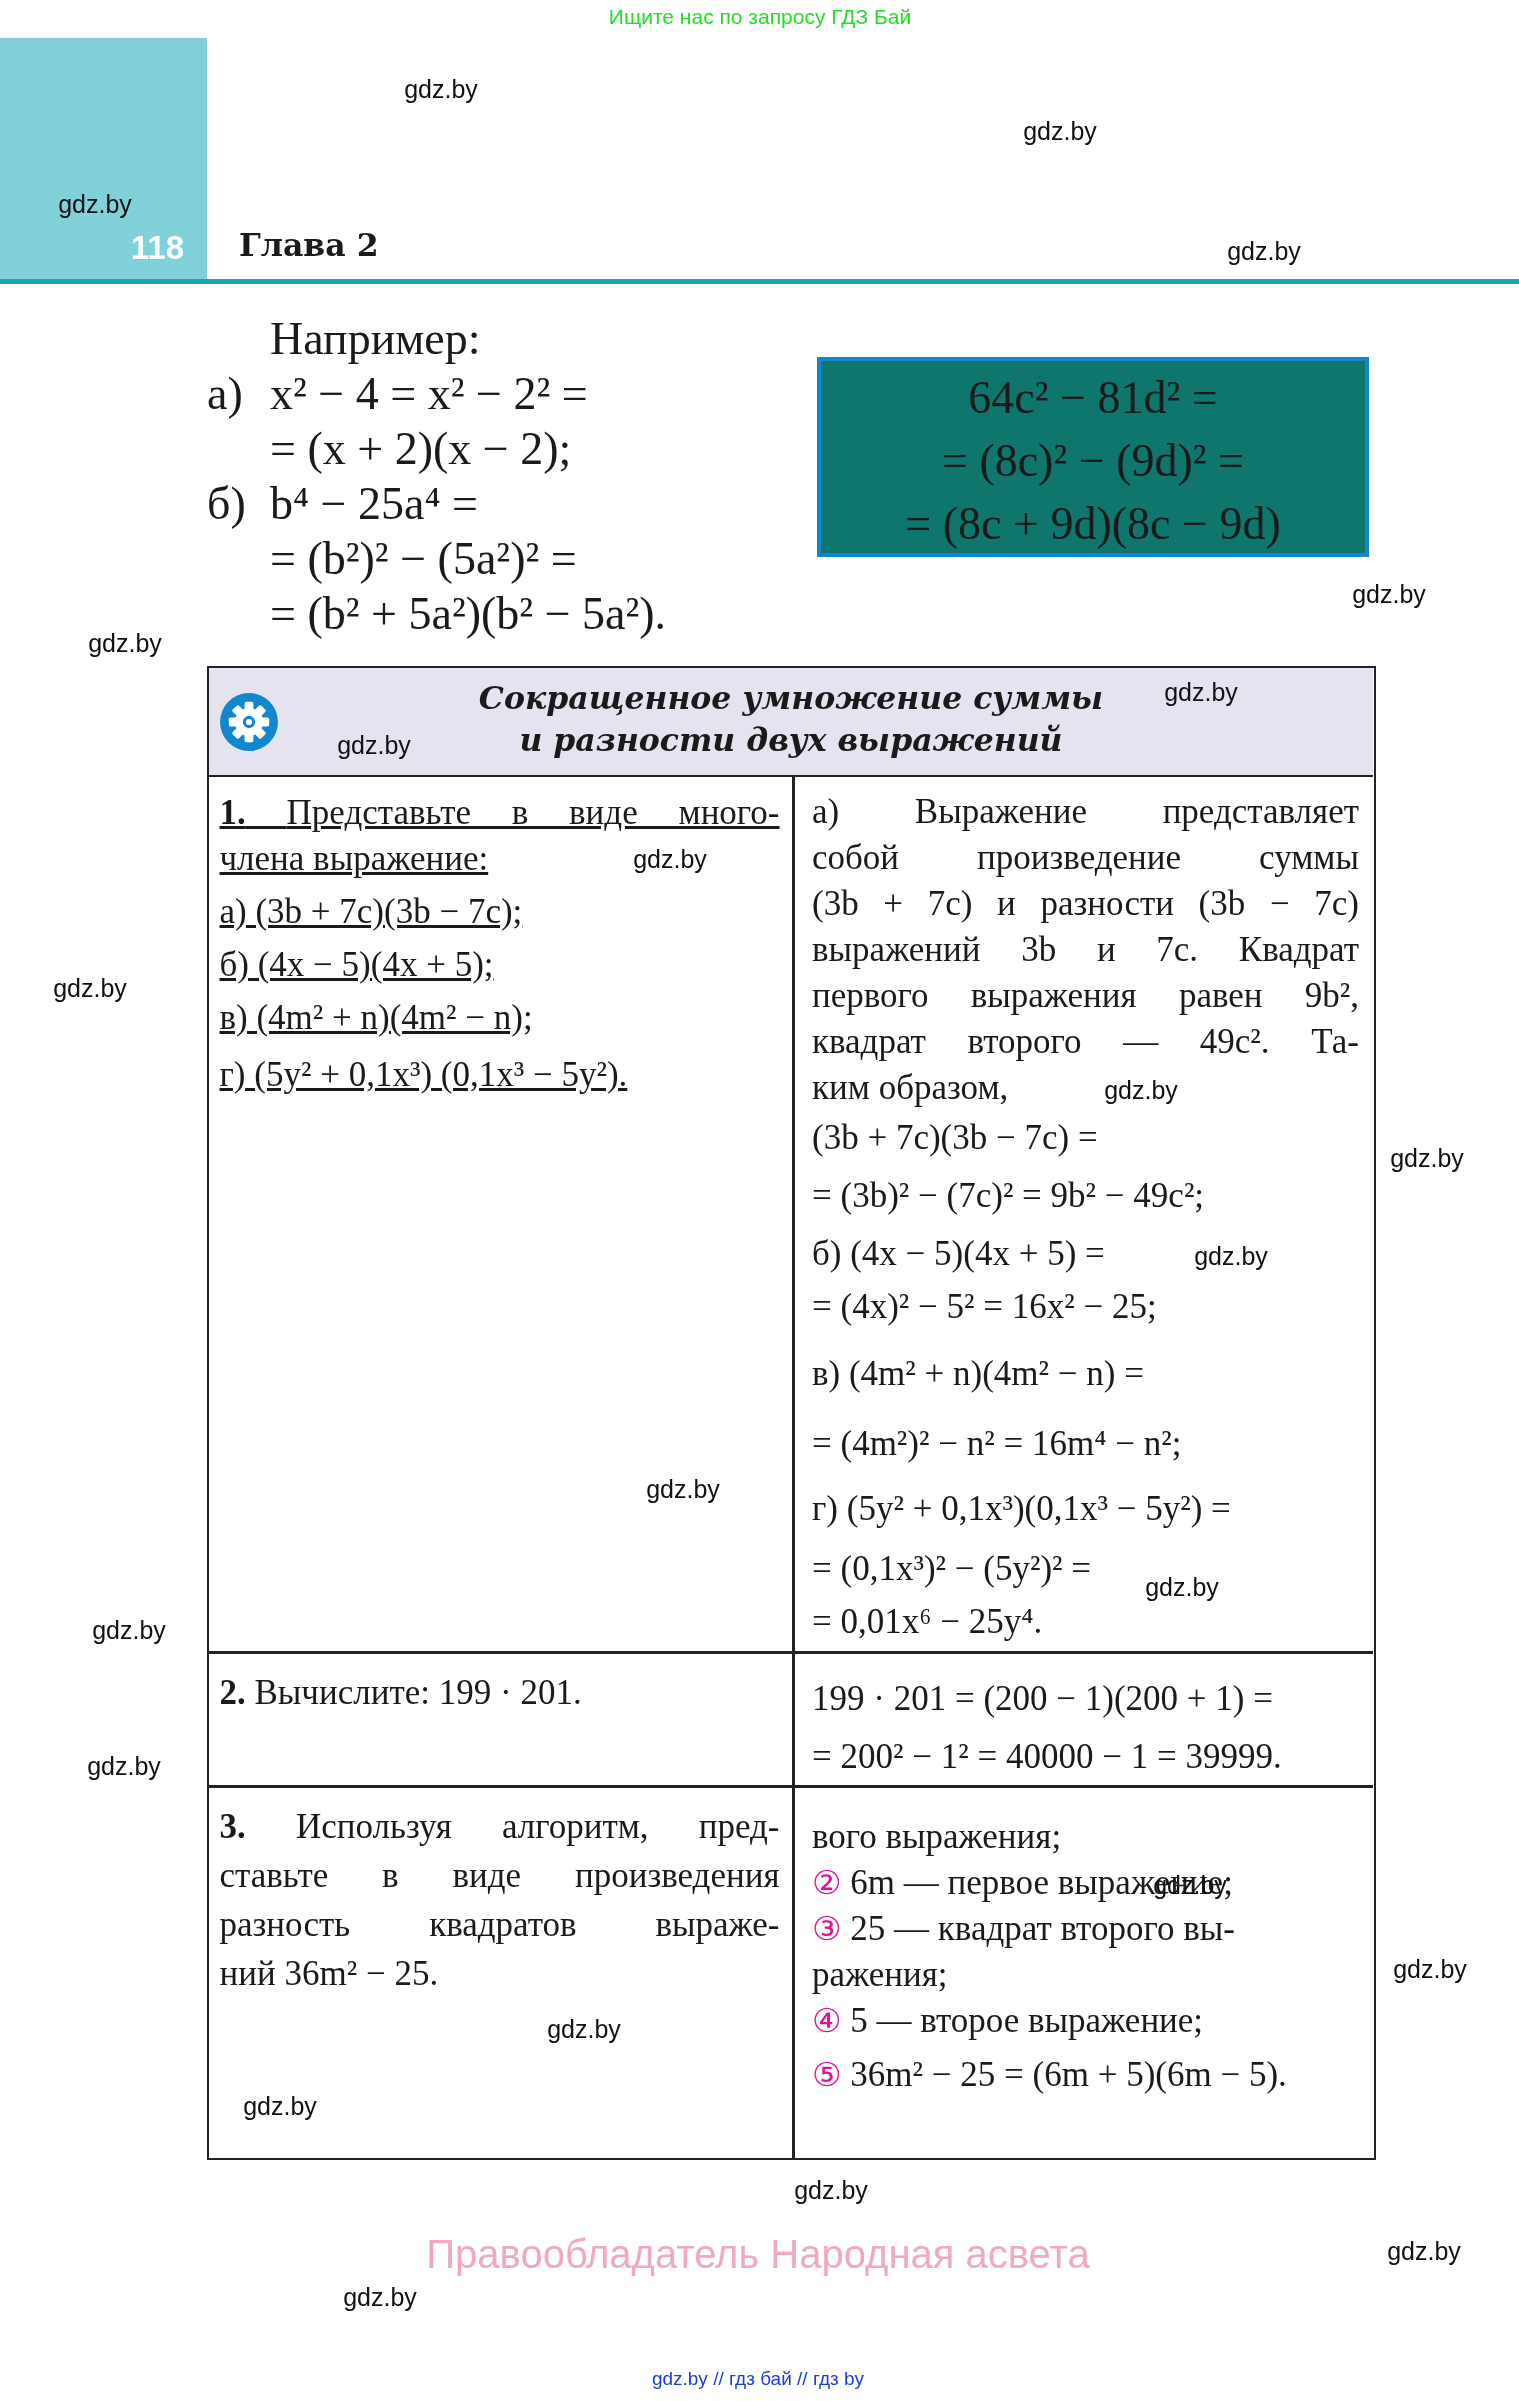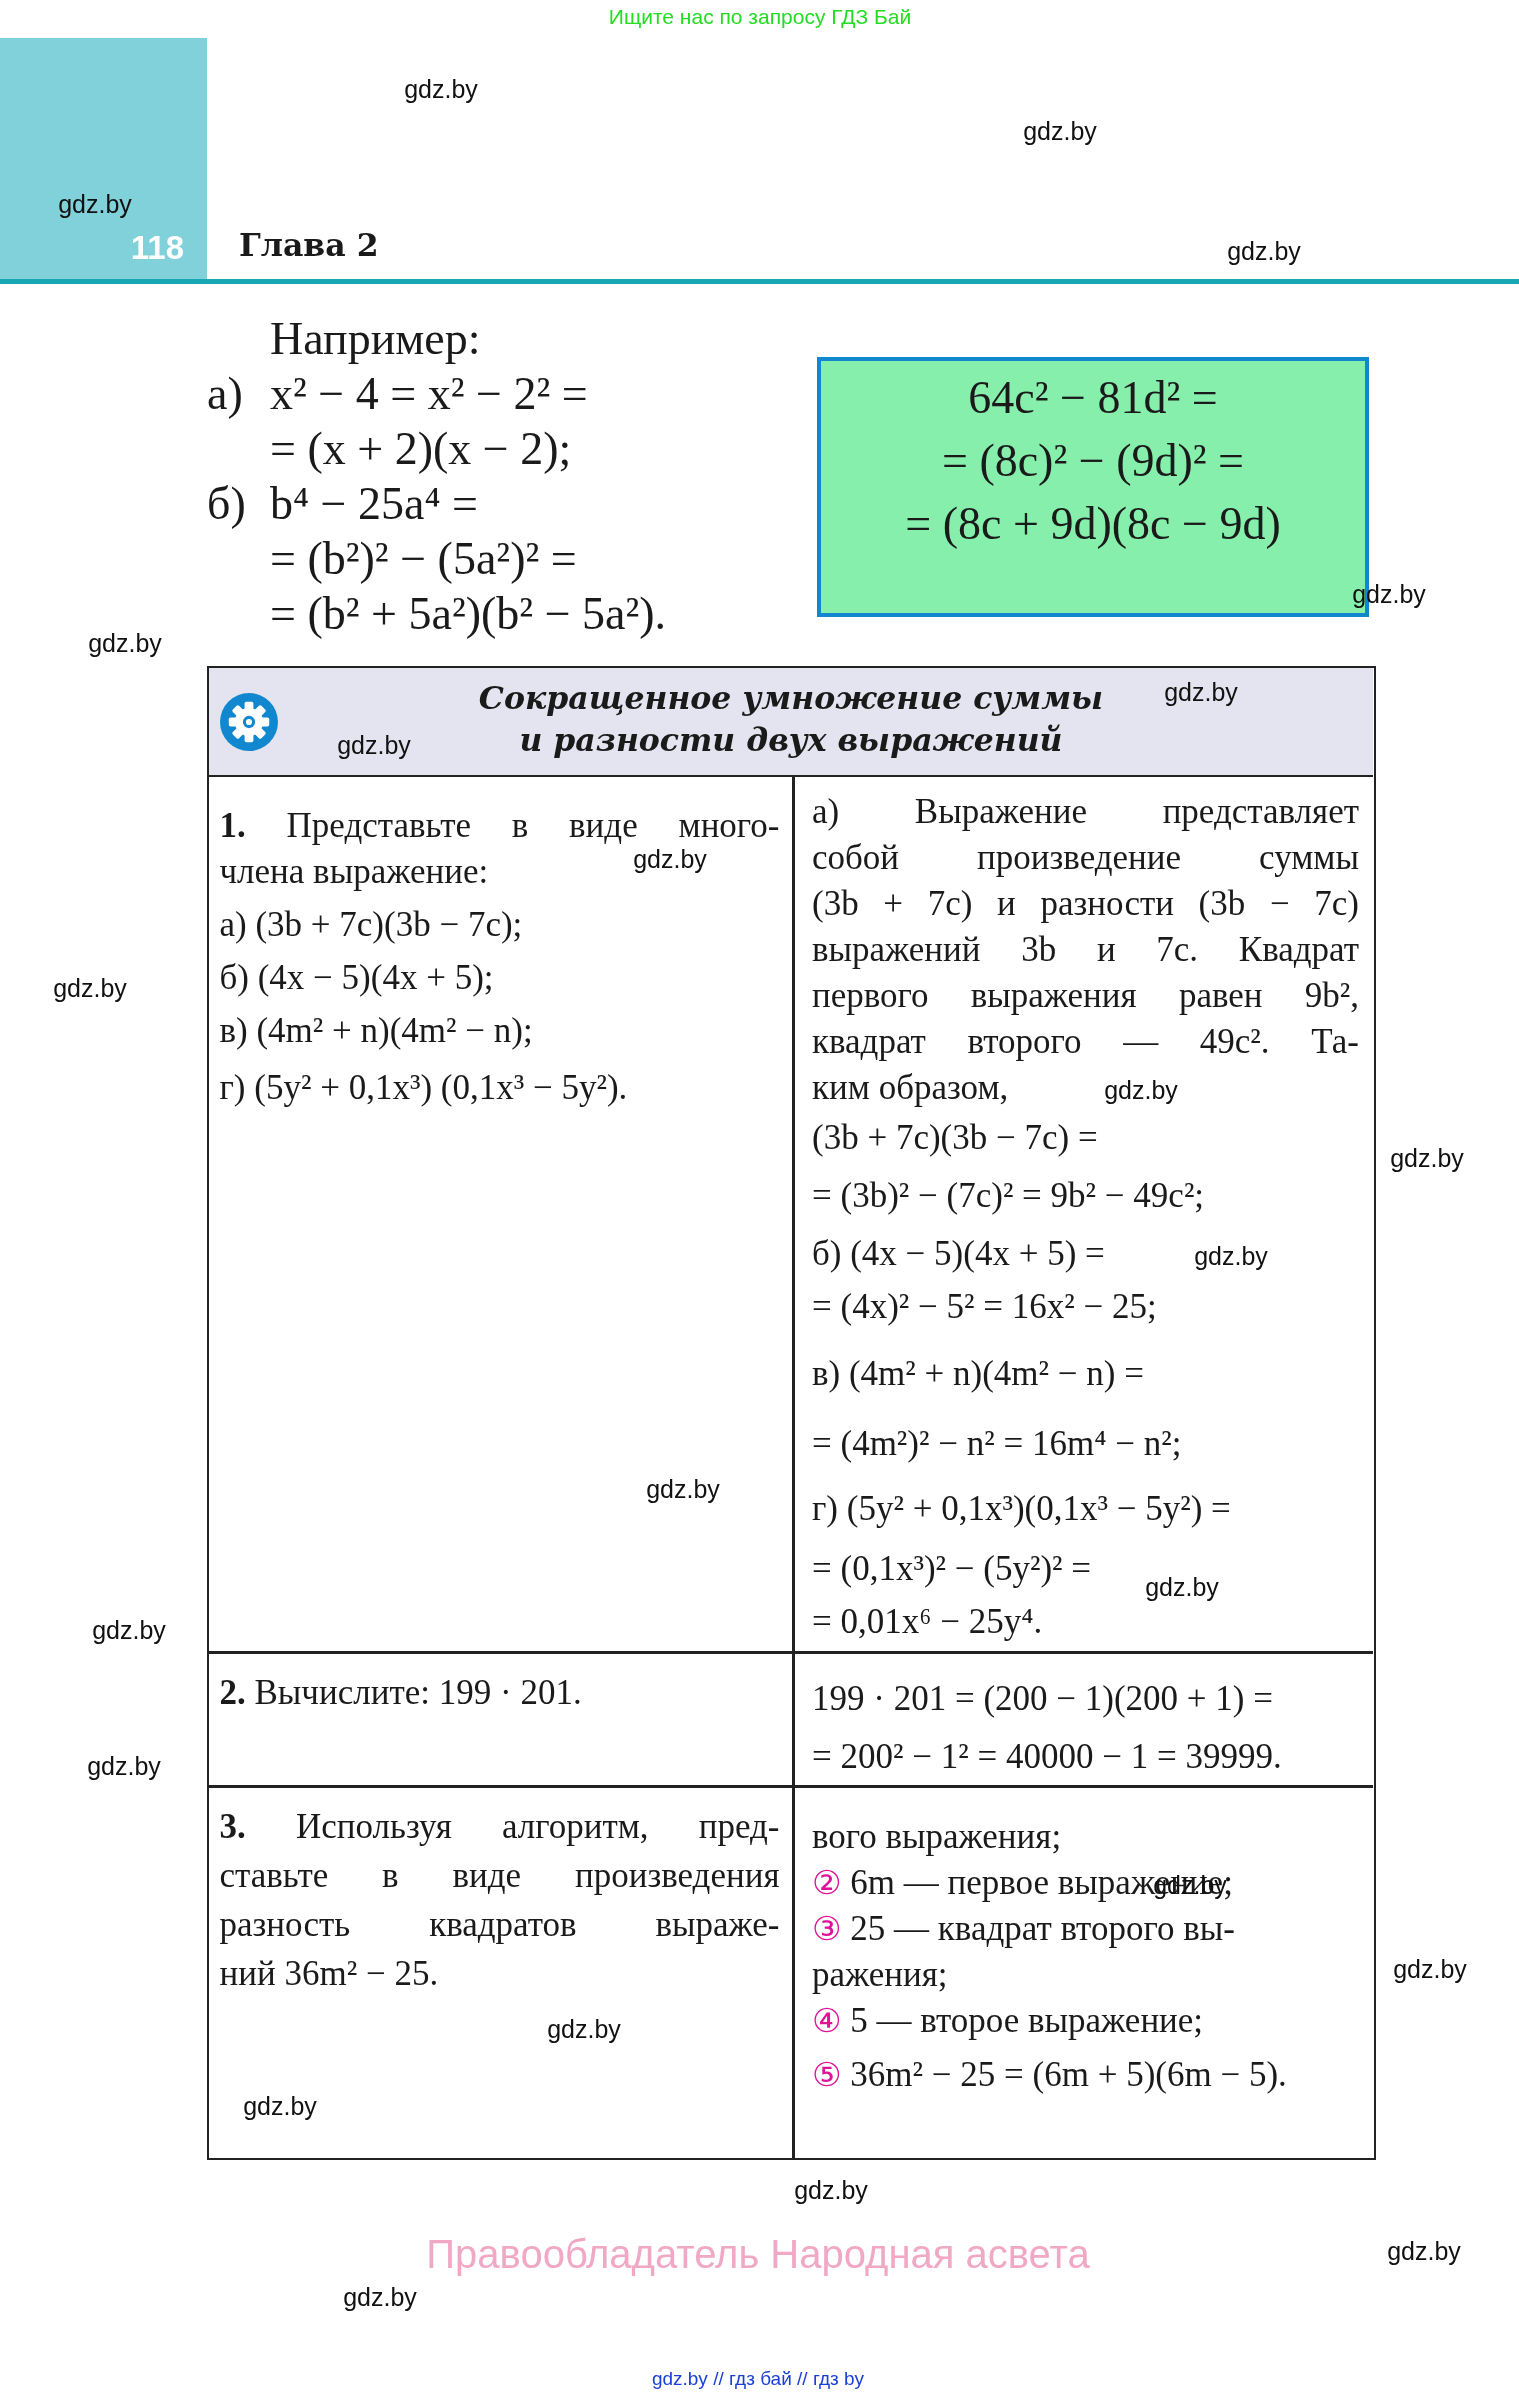--- a/index.html
+++ b/index.html
@@ -7,21 +7,21 @@
   .wm{position:absolute;font-family:"Liberation Sans","DejaVu Sans",sans-serif;font-size:25px;color:#111;transform:translate(-50%,-50%);white-space:nowrap;}
   .top-note{position:absolute;left:760px;top:16.6px;transform:translate(-50%,-50%);font-family:"Liberation Sans",sans-serif;font-size:21px;color:#22dd22;white-space:nowrap;text-align:right;}
   .teal-block{position:absolute;left:0;top:38px;width:207px;height:242px;background:#80d1da;}
   .header-rule{position:absolute;left:0;top:279px;width:1519px;height:5.3px;background:#17a8b4;}
   .page-num{position:absolute;right:1335px;top:229px;font-family:"Liberation Sans",sans-serif;font-weight:bold;font-size:33px;color:#fff;}
   .chapter{position:absolute;left:239px;top:226px;font-family:"DejaVu Serif",serif;font-weight:bold;font-size:31.5px;color:#1a1a1a;}
   .ex-block{position:absolute;left:207px;top:311px;font-family:"Liberation Serif",serif;font-size:46px;line-height:55px;}
   .ex-block .row{display:flex;white-space:nowrap;}
   .ex-block .lbl{width:63px;}
   .ex-block .title{padding-left:63px;}
-  .formula-box{position:absolute;left:817px;top:357px;width:552px;height:260px;box-sizing:border-box;border:4.4px solid #1187cf;background:#86efac;font-family:"Liberation Serif",serif;font-size:46px;line-height:63px;text-align:center;padding-top:5.3px;}
+  .formula-box{position:absolute;left:817px;top:357px;width:552px;height:200px;box-sizing:border-box;border:4.4px solid #1187cf;background:#0f766e;font-family:"Liberation Serif",serif;font-size:46px;line-height:63px;text-align:center;padding-top:5.3px;}
   .table{position:absolute;left:207px;top:666px;width:1169px;height:1494px;box-sizing:border-box;border:2.6px solid #222;}
   .thead{position:absolute;left:0;top:0;width:1164px;height:107px;background:#e4e4f0;border-bottom:2.6px solid #222;font-style:italic;}
   .thead .t{position:absolute;left:0;width:1164px;text-align:center;font-family:"DejaVu Serif",serif;font-weight:bold;font-size:31.5px;line-height:42px;top:8.8px;}
   .gear{position:absolute;left:10.5px;top:24.5px;width:58px;height:58px;}
   .vline{position:absolute;left:583px;top:109px;width:2.6px;height:1382px;background:#222;}
   .hline{position:absolute;left:0;width:1164px;height:2.6px;background:#222;}
   .cell{position:absolute;font-family:"Liberation Serif",serif;font-size:35px;line-height:46px;}
   .cell p{margin:0;white-space:nowrap;}
   .just{text-align:justify;text-align-last:justify;}
   .circ{color:#e0129a;font-family:"DejaVu Sans",sans-serif;font-size:33px;}
@@ -89,21 +89,21 @@
     <div class="t">
       <div>Сокращенное умножение суммы</div>
       <div>и разности двух выражений</div>
     </div>
   </div>
 
   <div class="vline"></div>
   <div class="hline" style="top:983px"></div>
   <div class="hline" style="top:1117px"></div>
 
-  <div class="cell" style="left:10.5px;top:135px;width:560px;">
+  <div class="cell" style="left:10.5px;top:122px;width:560px;text-decoration:underline;">
     <p class="just"><b>1.</b> <span>Представьте в виде много-</span></p>
     <p>члена выражение:</p>
     <div style="height:7px"></div>
     <p style="margin-bottom:7px">а) (3b + 7c)(3b − 7c);</p>
     <p style="margin-bottom:7px">б) (4x − 5)(4x + 5);</p>
     <p style="margin-bottom:11px">в) (4m² + n)(4m² − n);</p>
     <p>г) (5y² + 0,1x³) (0,1x³ − 5y²).</p>
   </div>
 
   <div class="cell" style="left:603px;top:121px;width:547px;">

